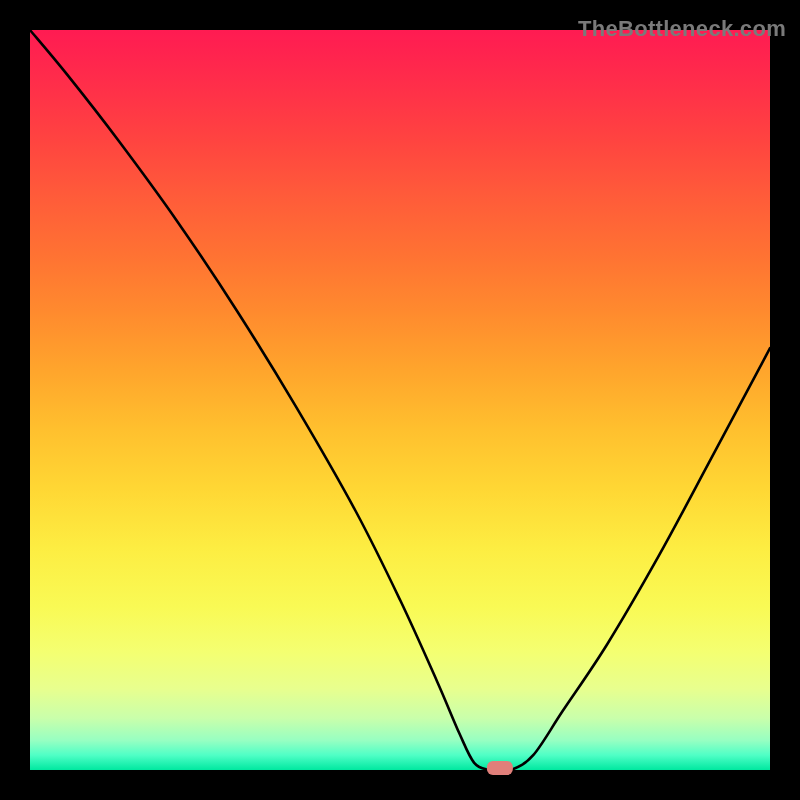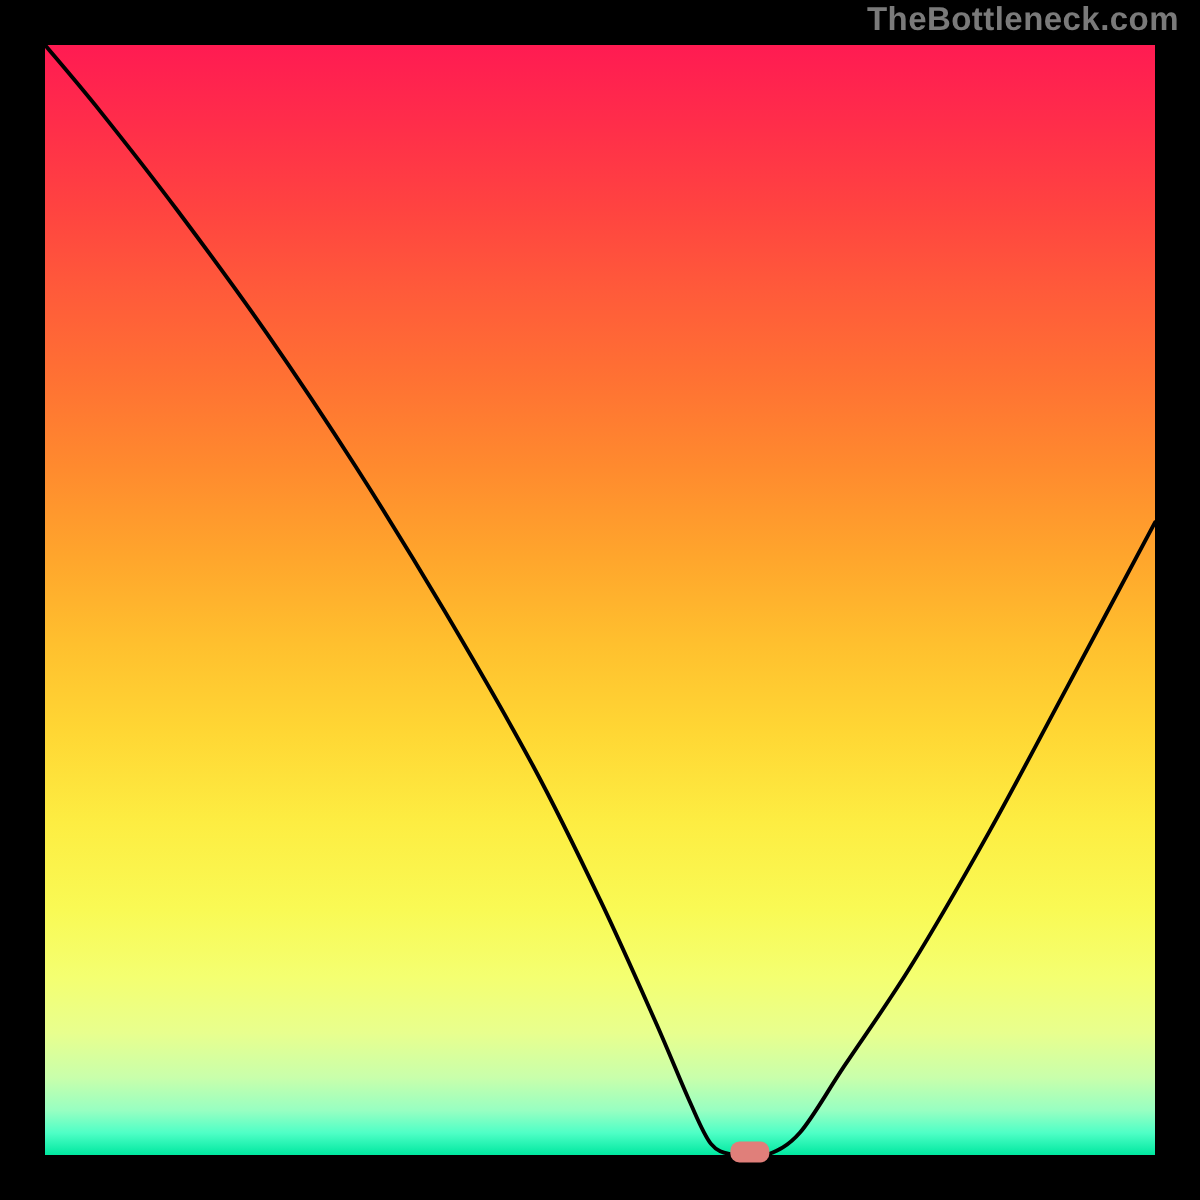--- a/index.html
+++ b/index.html
@@ -12,21 +12,21 @@
     font-family: Arial, Helvetica, sans-serif;
   }
   .frame {
     position: relative;
     width: 800px;
     height: 800px;
     background: #000;
   }
   .watermark {
     position: absolute;
-    top: 0;
+    top: 16px;
     right: 14px;
     color: #7a7a7a;
     font-size: 22px;
     font-weight: 600;
     letter-spacing: 0.3px;
     z-index: 5;
   }
   .plot {
     position: absolute;
     left: 30px;

